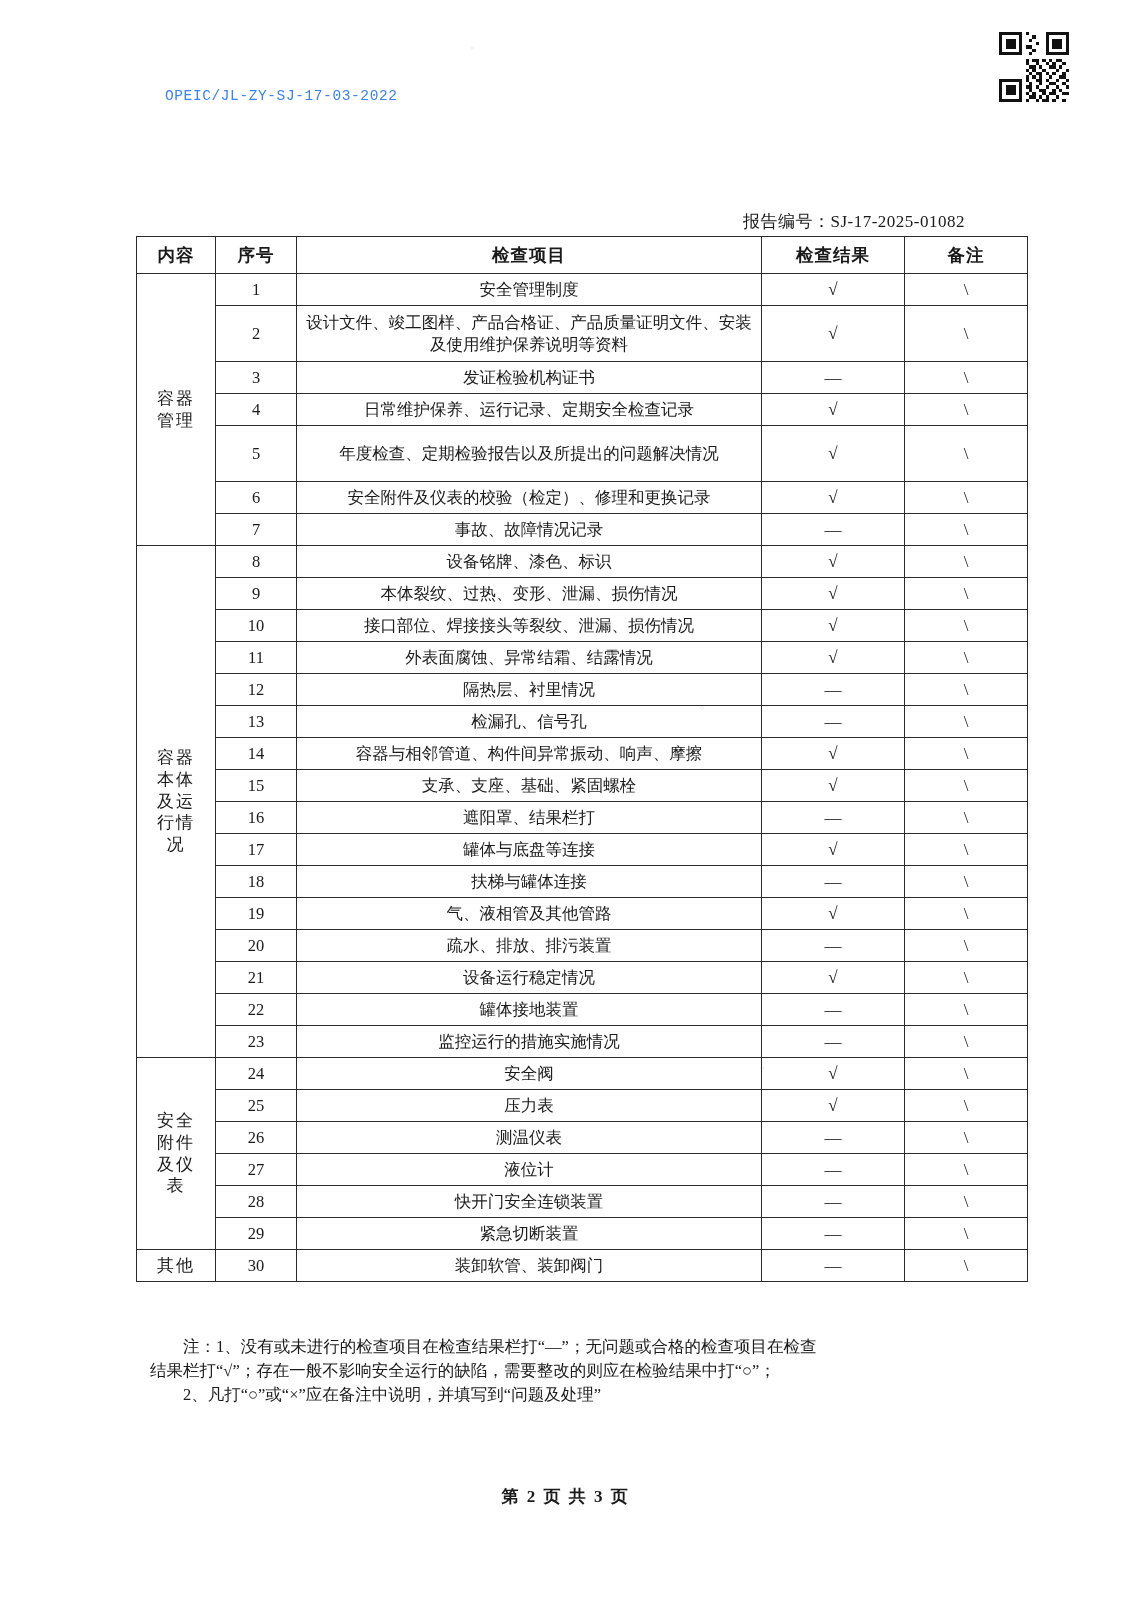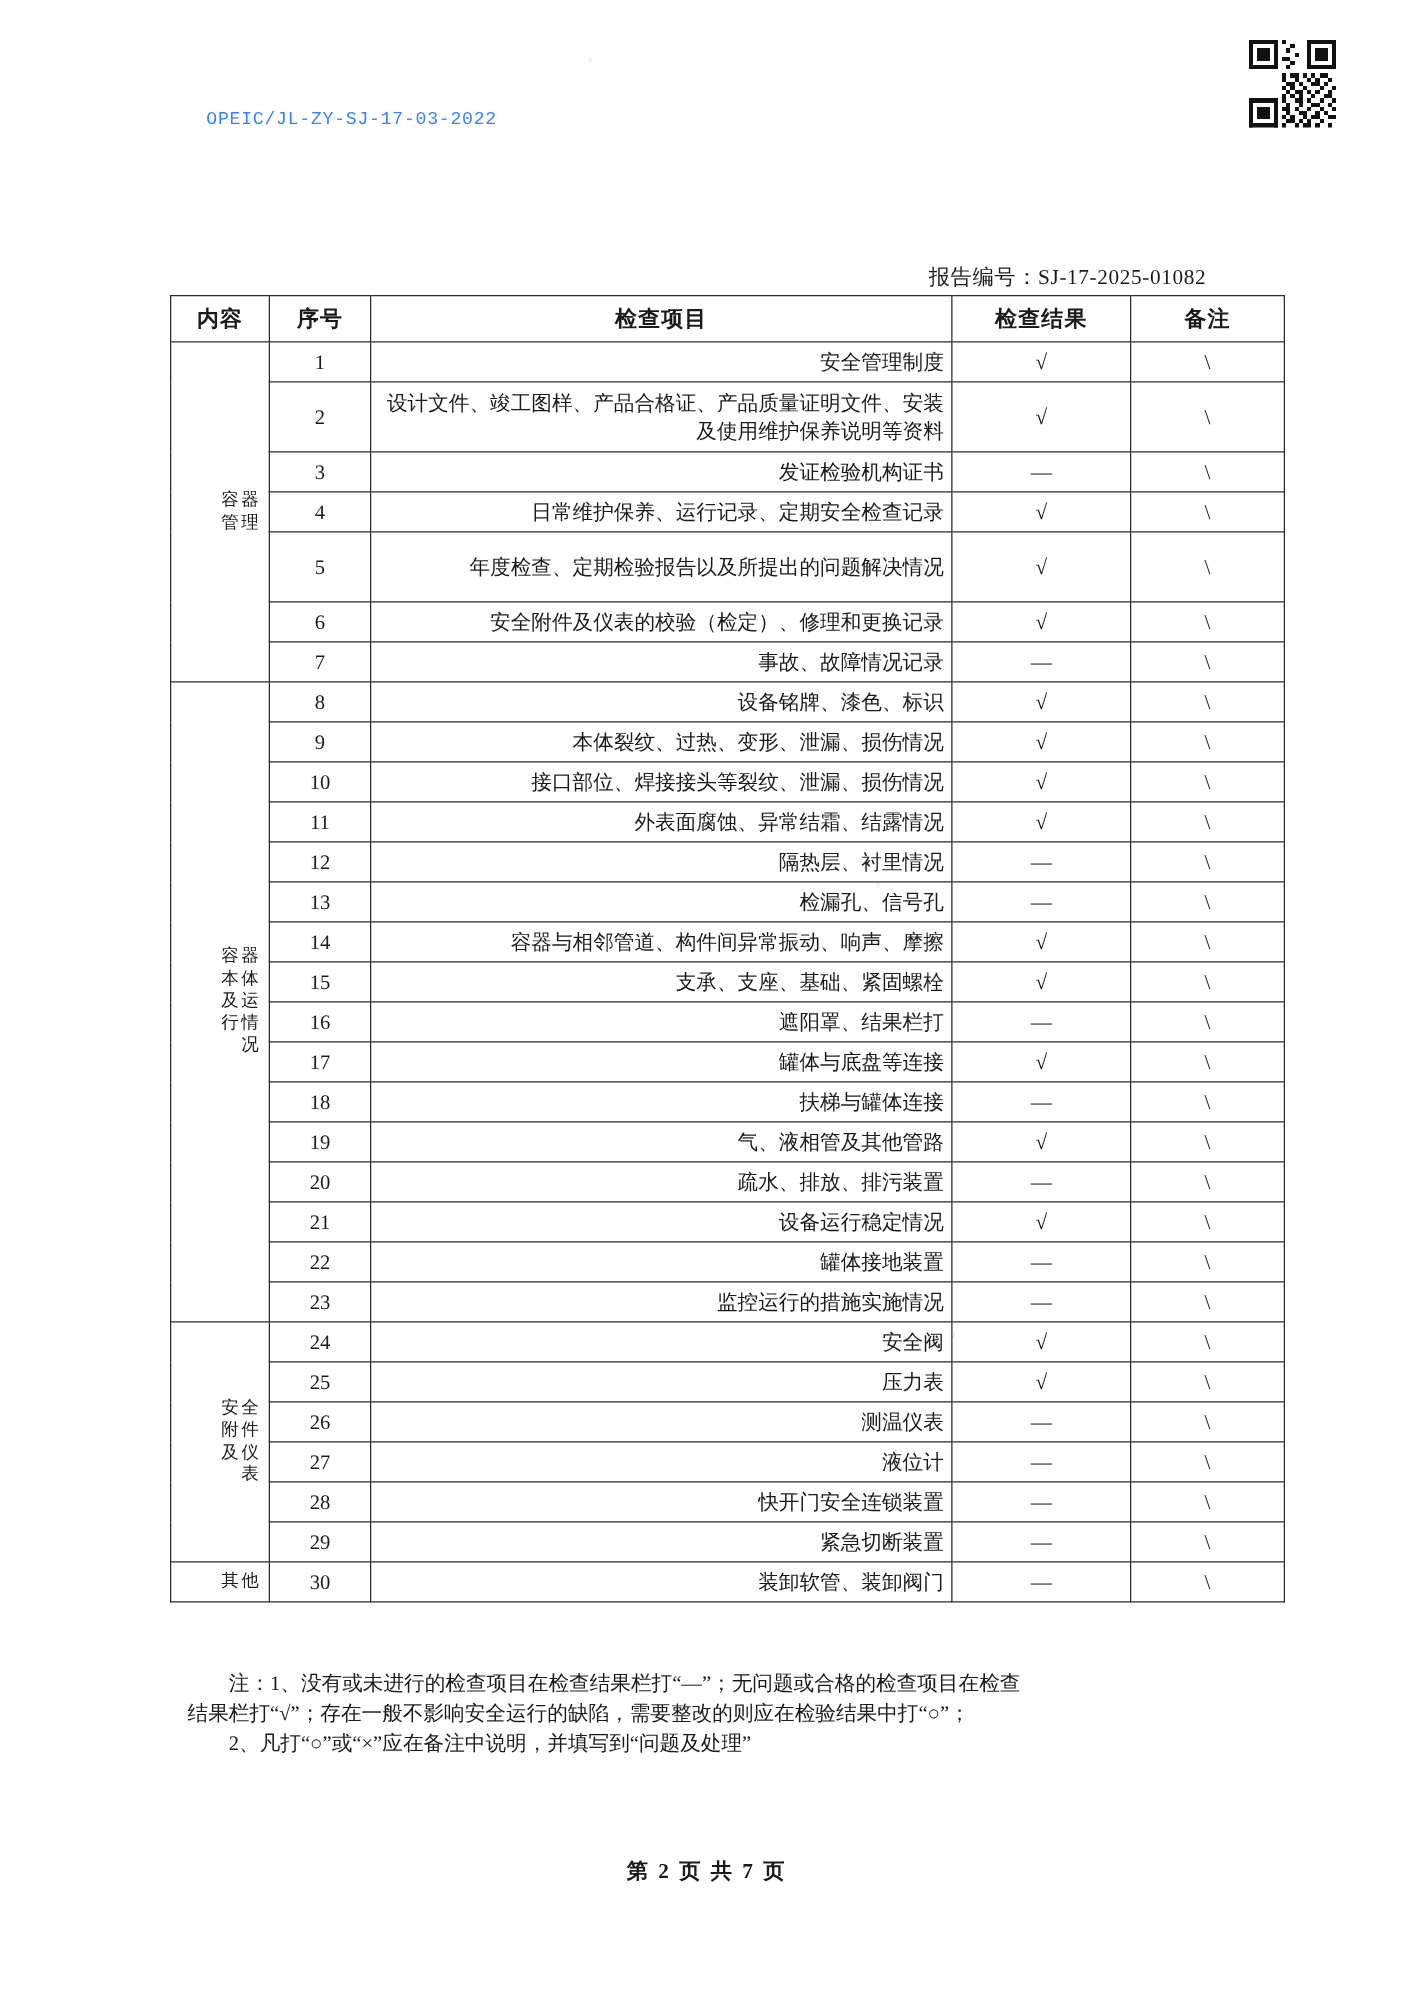--- a/index.html
+++ b/index.html
@@ -81,30 +81,30 @@
   }
   table.inspect th {
     font-weight: bold;
     text-align: center;
     font-size: 17.5px;
     height: 30px;
     letter-spacing: 1px;
   }
   .c-cat   { width: 66px;  text-align: center; font-size: 17px; letter-spacing: 1px; }
   .c-no    { width: 68px;  text-align: center; }
-  .c-item  { width: 452px; text-align: right; padding-left: 12px; }
+  .c-item  { width: 452px; text-align: center; padding-left: 12px; }
   .c-res   { width: 130px; text-align: center; font-size: 16px; }
   .c-note  { width: 110px; text-align: center; font-size: 16px; }
 
   .row-h  { height: 32px; }
   .row-h2 { height: 56px; }
 
   .cat-cell {
-    text-align: right;
-    font-size: 14px;
+    text-align: center;
+    font-size: 17px;
     letter-spacing: 2px;
     line-height: 1.5;
   }
   .cat-cell span { display: block; }
 
   .item-two-line { line-height: 1.35; }
 
   .mark-check { font-size: 17px; }
   .mark-dash  { font-size: 17px; letter-spacing: 0; }
   .mark-slash { font-size: 17px; }
@@ -460,14 +460,14 @@
         </tr>
       </tbody>
   </table>
 
   <div class="notes">
     <p class="indent">注：1、没有或未进行的检查项目在检查结果栏打“—”；无问题或合格的检查项目在检查</p>
     <p>结果栏打“√”；存在一般不影响安全运行的缺陷，需要整改的则应在检验结果中打“○”；</p>
     <p class="indent">2、凡打“○”或“×”应在备注中说明，并填写到“问题及处理”</p>
   </div>
 
-  <div class="footer">第 2 页 共 7 页</div>
+  <div class="footer">第 2 页 共 3 页</div>
 </div>
 
 </body></html>

